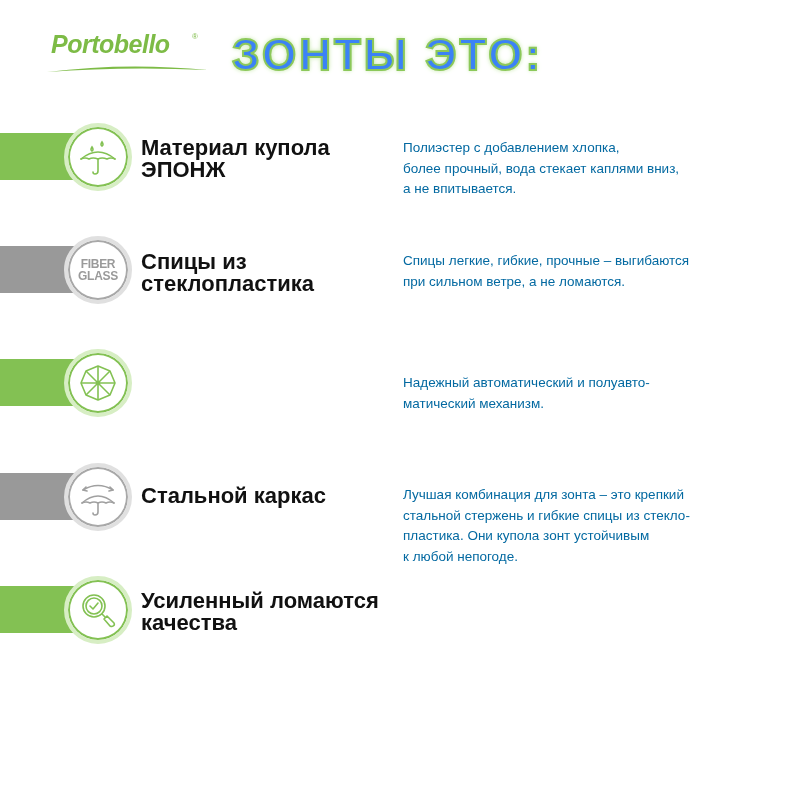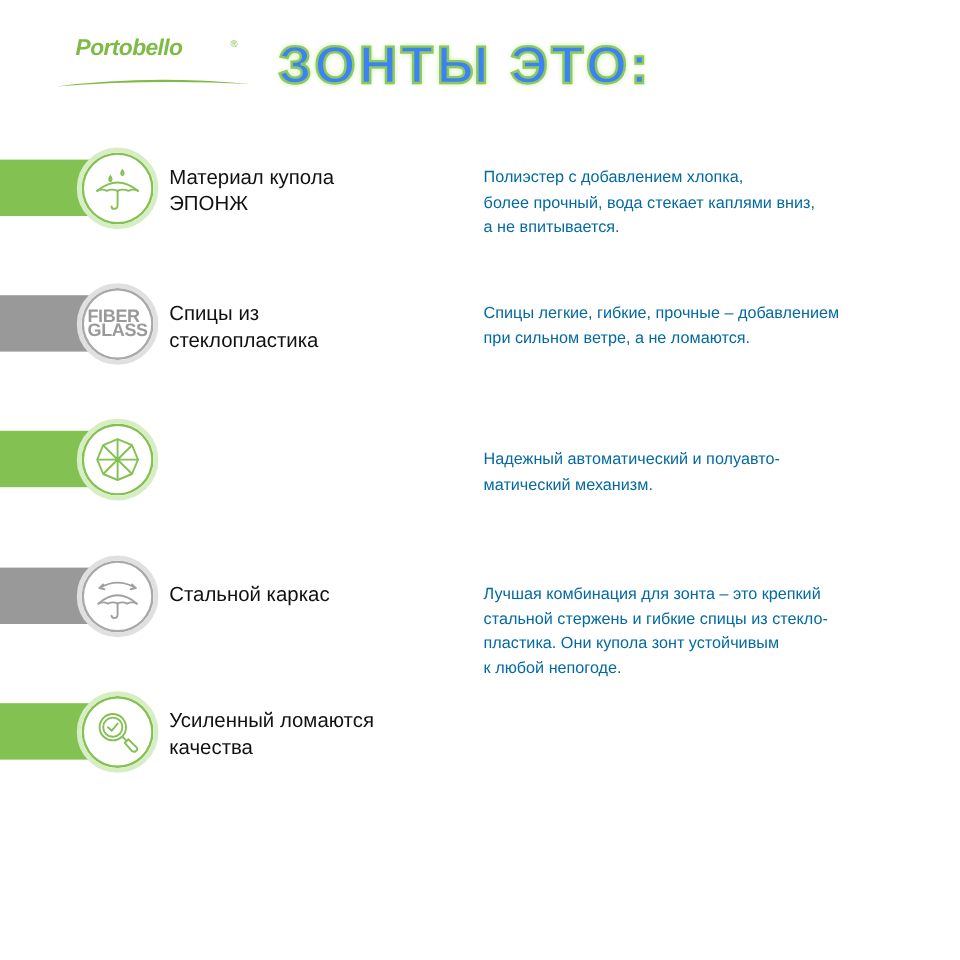--- a/index.html
+++ b/index.html
@@ -2,23 +2,23 @@
 <html><head>
 <meta charset="utf-8">
 <style>
   * { box-sizing: border-box; margin: 0; padding: 0; }
   html, body { width: 800px; height: 800px; background: #ffffff; overflow: hidden; }
   body { position: relative; font-family: "DejaVu Sans", sans-serif; color: #1a1a1a; }
 
   .header { position: absolute; left: 0; top: 0; width: 800px; height: 100px; }
   .logo { position: absolute; left: 45px; top: 28px; width: 170px; height: 50px; }
   .logo-text {
-    position: absolute; left: 18px; top: 2px;
+    position: absolute; left: 6px; top: 2px;
     font-family: "Liberation Sans", sans-serif; font-style: italic; font-weight: bold;
-    font-size: 19px; color: #7dbb46; letter-spacing: -0.5px;
+    font-size: 25px; color: #7dbb46; letter-spacing: -0.5px;
   }
   .logo-reg { position: absolute; left: 147px; top: 4px; font-size: 8px; color: #7dbb46; font-family: "Liberation Sans", sans-serif; }
   .logo-swoosh { position: absolute; left: 0; top: 34px; width: 165px; height: 12px; }
 
   .page-title {
     position: absolute; left: 232px; top: 30px;
     font-family: "Liberation Sans", sans-serif; font-weight: bold;
     font-size: 44px; letter-spacing: 3px;
     color: #3b82f6;
     -webkit-text-stroke: 2px #8cc85a;
@@ -29,25 +29,25 @@
   .bar { position: absolute; left: 0; width: 82px; height: 47px; }
   .bar.green { background: #83c153; }
   .bar.gray { background: #999999; }
   .badge {
     position: absolute; left: 64px; width: 68px; height: 68px; border-radius: 50%;
     background: #ffffff; display: flex; align-items: center; justify-content: center;
   }
   .badge.green { border: 4px solid #d7eec4; box-shadow: inset 0 0 0 2px #83c153; }
   .badge.gray { border: 4px solid #e0e0e0; box-shadow: inset 0 0 0 2px #a8a8a8; }
   .badge svg { width: 44px; height: 44px; }
-  .fiber { font-family: "Liberation Sans", sans-serif; font-size: 15px; line-height: 12px; color: #9a9a9a; font-weight: bold; letter-spacing: -0.3px; }
+  .fiber { font-family: "Liberation Sans", sans-serif; font-size: 12px; line-height: 12px; color: #9a9a9a; text-align: center; font-weight: bold; letter-spacing: -0.3px; }
 
   .feature-title {
     position: absolute; left: 141px; width: 240px;
-    font-family: "Liberation Sans", sans-serif; font-weight: normal; font-size: 17px; line-height: 22px; color: #111;
+    font-family: "Liberation Sans", sans-serif; font-weight: bold; font-size: 22px; line-height: 22px; color: #111;
   }
   .feature-desc {
     position: absolute; left: 403px; width: 380px;
     font-family: Liberation Sans, sans-serif; font-size: 13.5px; line-height: 20.5px; color: #0369a1;
     white-space: pre-line;
   }
 </style>
 </head>
 <body>
 
@@ -81,21 +81,21 @@
 </div>
 
 <div class="feature" style="top:236px">
   <div class="bar gray" style="top:10px"></div>
   <div class="badge gray" style="top:0px">
     <div class="fiber" style="white-space:pre-line">FIBER
 GLASS</div>
   </div>
   <div class="feature-title" style="top:15px; white-space:pre-line">Спицы из
 стеклопластика</div>
-  <div class="feature-desc" style="top:15px">Спицы легкие, гибкие, прочные – добавлением
+  <div class="feature-desc" style="top:15px">Спицы легкие, гибкие, прочные – выгибаются
 при сильном ветре, а не ломаются.</div>
 </div>
 
 <div class="feature" style="top:349px">
   <div class="bar green" style="top:10px"></div>
   <div class="badge green" style="top:0px">
     <svg viewBox="0 0 44 44" fill="none" stroke="#83c153" stroke-width="1.6" stroke-linejoin="round">
       <polygon points="22,5 34,10 39,22 34,34 22,39 10,34 5,22 10,10"></polygon>
       <line x1="22" y1="5" x2="22" y2="39"></line>
       <line x1="5" y1="22" x2="39" y2="22"></line>

